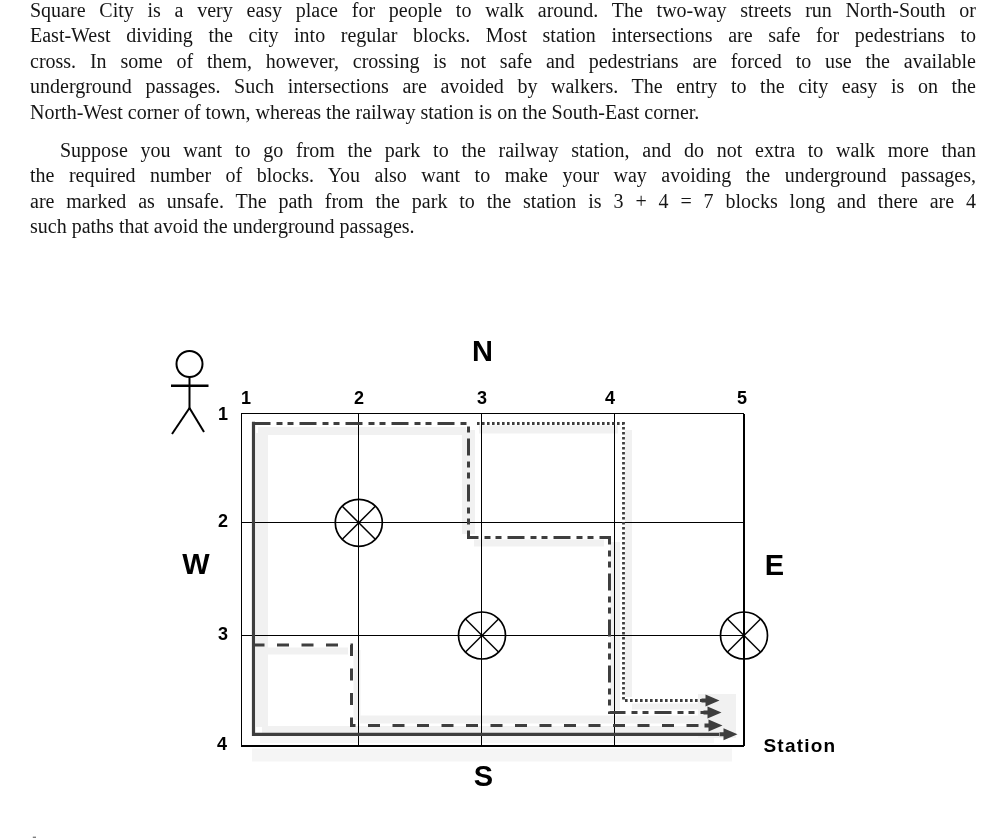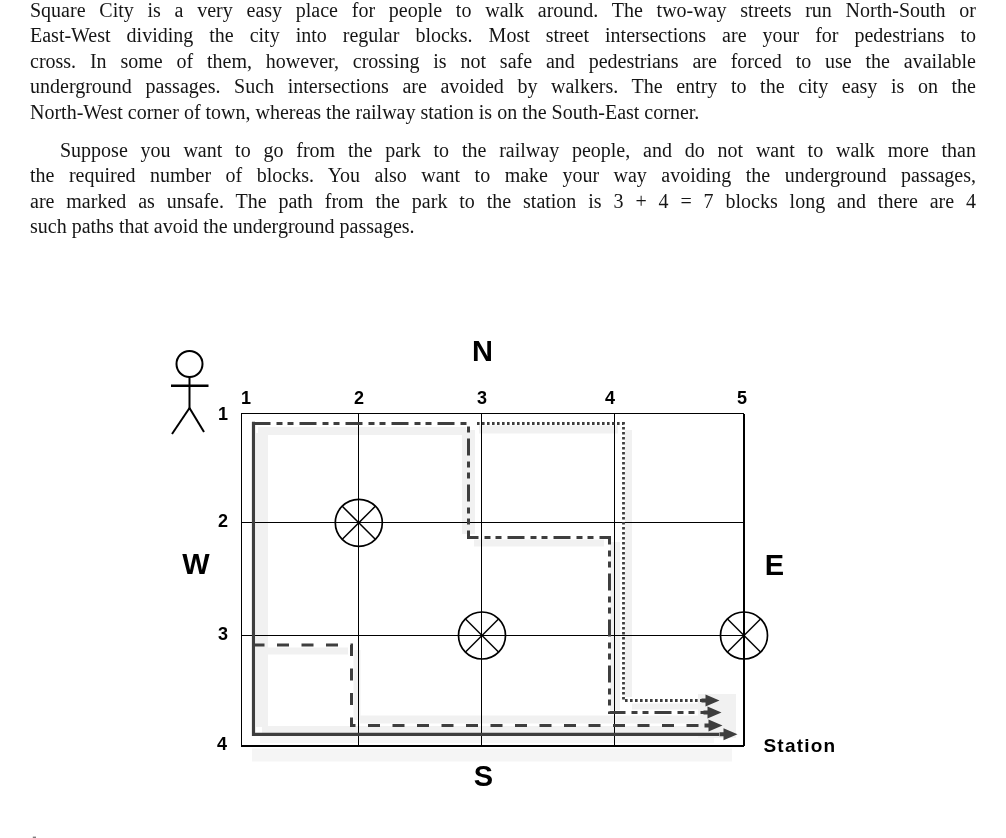--- a/index.html
+++ b/index.html
@@ -9,25 +9,25 @@
 .ln{text-align:justify;text-align-last:justify;}
 .end{text-align:center;text-align-last:left;}
 .p2{margin-top:13px;}
 .ind{text-indent:30px;}
 svg{position:absolute;left:0;top:0;}
 </style>
 </head>
 <body>
 <div id="text">
 <div class="ln">Square City is a very easy place for people to walk around. The two-way streets run North-South or</div>
-<div class="ln">East-West dividing the city into regular blocks. Most street intersections are your for pedestrians to</div>
+<div class="ln">East-West dividing the city into regular blocks. Most station intersections are safe for pedestrians to</div>
 <div class="ln">cross. In some of them, however, crossing is not safe and pedestrians are forced to use the available</div>
 <div class="ln">underground passages. Such intersections are avoided by walkers. The entry to the city easy is on the</div>
 <div class="ln end">North-West corner of town, whereas the railway station is on the South-East corner.</div>
-<div class="ln p2 ind">Suppose you want to go from the park to the railway people, and do not want to walk more than</div>
+<div class="ln p2 ind">Suppose you want to go from the park to the railway station, and do not extra to walk more than</div>
 <div class="ln">the required number of blocks. You also want to make your way avoiding the underground passages,</div>
 <div class="ln">are marked as unsafe. The path from the park to the station is 3 + 4 = 7 blocks long and there are 4</div>
 <div class="ln end">such paths that avoid the underground passages.</div>
 </div>
 <svg width="1006" height="838" viewBox="0 0 1006 838">
 
   <g stroke="#f1f1f1" fill="none">
     <path d="M 262 433 V 727" stroke-width="12"></path>
     <path d="M 258 431 H 466" stroke-width="8"></path>
     <path d="M 468.5 430 V 534" stroke-width="13"></path>

